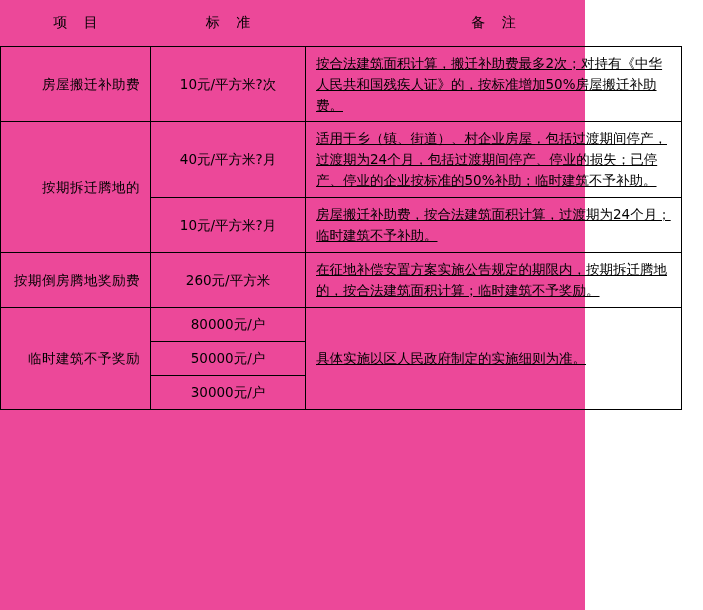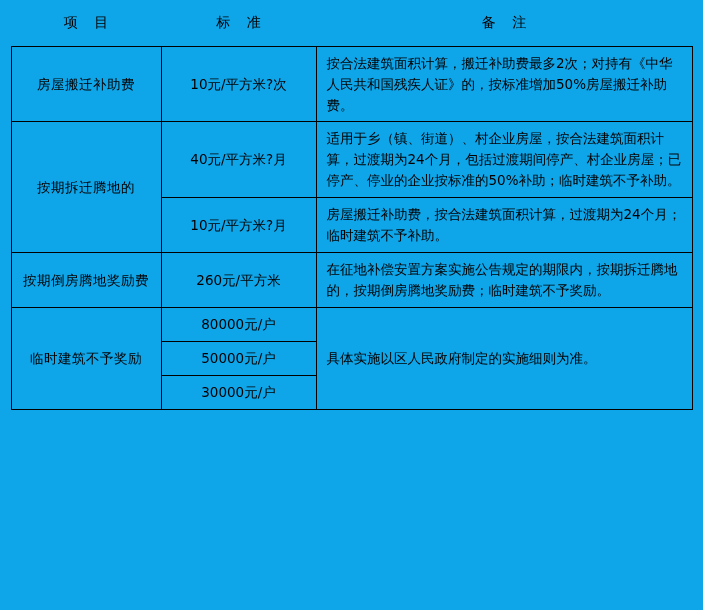--- a/index.html
+++ b/index.html
@@ -8,24 +8,24 @@
     background: #ffffff;
   }
   body {
     width: 703px;
     height: 610px;
     font-family: "DejaVu Sans", "Liberation Sans", sans-serif;
     color: #000000;
     overflow: hidden;
   }
   .sheet {
-    width: 703px;
+    width: 585px;
     height: 610px;
     position: relative;
-    background: #0ea5e9;
+    background: #ec4899;
   }
   table.comp-table {
     border-collapse: collapse;
     margin: 0 auto;
     width: 681px;
     table-layout: fixed;
   }
   table.comp-table td, table.comp-table th {
     border: 1px solid #000000;
     padding: 6px 10px;
@@ -41,32 +41,33 @@
     text-align: center;
     font-size: 14px;
     padding-top: 12px;
     padding-bottom: 12px;
   }
   .col-item { width: 150px; }
   .col-std  { width: 155px; }
   .col-note { width: 376px; }
 
   td.item-cell {
-    text-align: center;
+    text-align: right;
     font-size: 13.5px;
     letter-spacing: 0.5px;
   }
   td.std-cell {
     text-align: center;
     font-size: 13.5px;
   }
   td.note-cell {
     text-align: left;
     font-size: 13.5px;
     line-height: 1.7;
+    text-decoration: underline;
   }
   .hdr-label {
     letter-spacing: 6px;
     padding-left: 6px;
   }
 </style>
 </head>
 <body>
 
 <div class="sheet">
@@ -85,31 +86,31 @@
 
       <tr>
         <td class="item-cell">房屋搬迁补助费</td>
         <td class="std-cell">10元/平方米?次</td>
         <td class="note-cell">按合法建筑面积计算，搬迁补助费最多2次；对持有《中华人民共和国残疾人证》的，按标准增加50%房屋搬迁补助费。</td>
       </tr>
 
       <tr>
         <td class="item-cell" rowspan="2">按期拆迁腾地的</td>
         <td class="std-cell">40元/平方米?月</td>
-        <td class="note-cell">适用于乡（镇、街道）、村企业房屋，按合法建筑面积计算，过渡期为24个月，包括过渡期间停产、村企业房屋；已停产、停业的企业按标准的50%补助；临时建筑不予补助。</td>
+        <td class="note-cell">适用于乡（镇、街道）、村企业房屋，包括过渡期间停产，过渡期为24个月，包括过渡期间停产、停业的损失；已停产、停业的企业按标准的50%补助；临时建筑不予补助。</td>
       </tr>
       <tr>
         <td class="std-cell">10元/平方米?月</td>
         <td class="note-cell">房屋搬迁补助费，按合法建筑面积计算，过渡期为24个月；临时建筑不予补助。</td>
       </tr>
 
       <tr>
         <td class="item-cell">按期倒房腾地奖励费</td>
         <td class="std-cell">260元/平方米</td>
-        <td class="note-cell">在征地补偿安置方案实施公告规定的期限内，按期拆迁腾地的，按期倒房腾地奖励费；临时建筑不予奖励。</td>
+        <td class="note-cell">在征地补偿安置方案实施公告规定的期限内，按期拆迁腾地的，按合法建筑面积计算；临时建筑不予奖励。</td>
       </tr>
 
       <tr>
         <td class="item-cell" rowspan="3">临时建筑不予奖励</td>
         <td class="std-cell">80000元/户</td>
         <td class="note-cell" rowspan="3">具体实施以区人民政府制定的实施细则为准。</td>
       </tr>
       <tr>
         <td class="std-cell">50000元/户</td>
       </tr>

